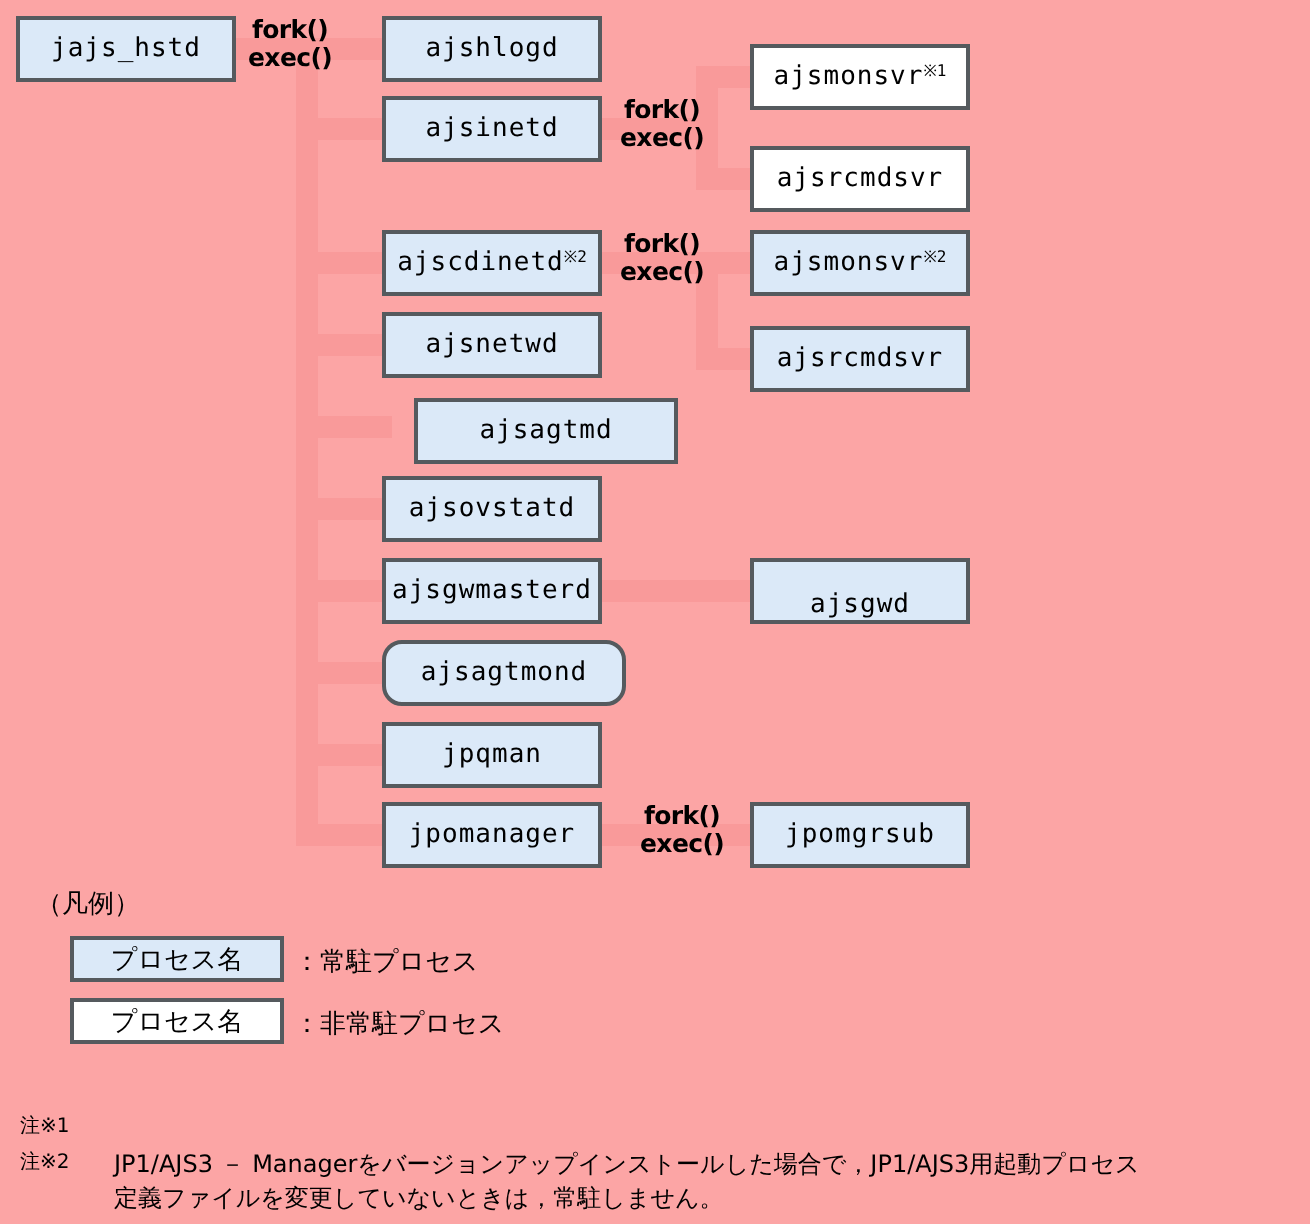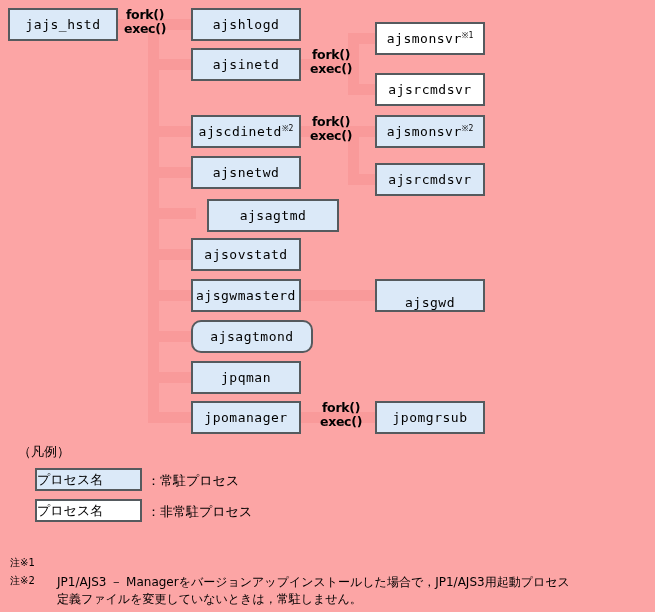--- a/index.html
+++ b/index.html
@@ -77,20 +77,21 @@
   }
   .legend-box {
     position: absolute;
     box-sizing: border-box;
     border: 2px solid #555a5e;
     background: #dbe9f8;
     font-size: 13px;
     font-family: "DejaVu Sans", "Liberation Sans", sans-serif;
     display: flex;
     align-items: center;
+    justify-content: center;
     white-space: nowrap;
   }
   .legend-box.nonresident { background: #ffffff; }
   .legend-text {
     position: absolute;
     font-size: 13px;
     font-family: "DejaVu Sans", "Liberation Sans", sans-serif;
     white-space: nowrap;
   }
 

